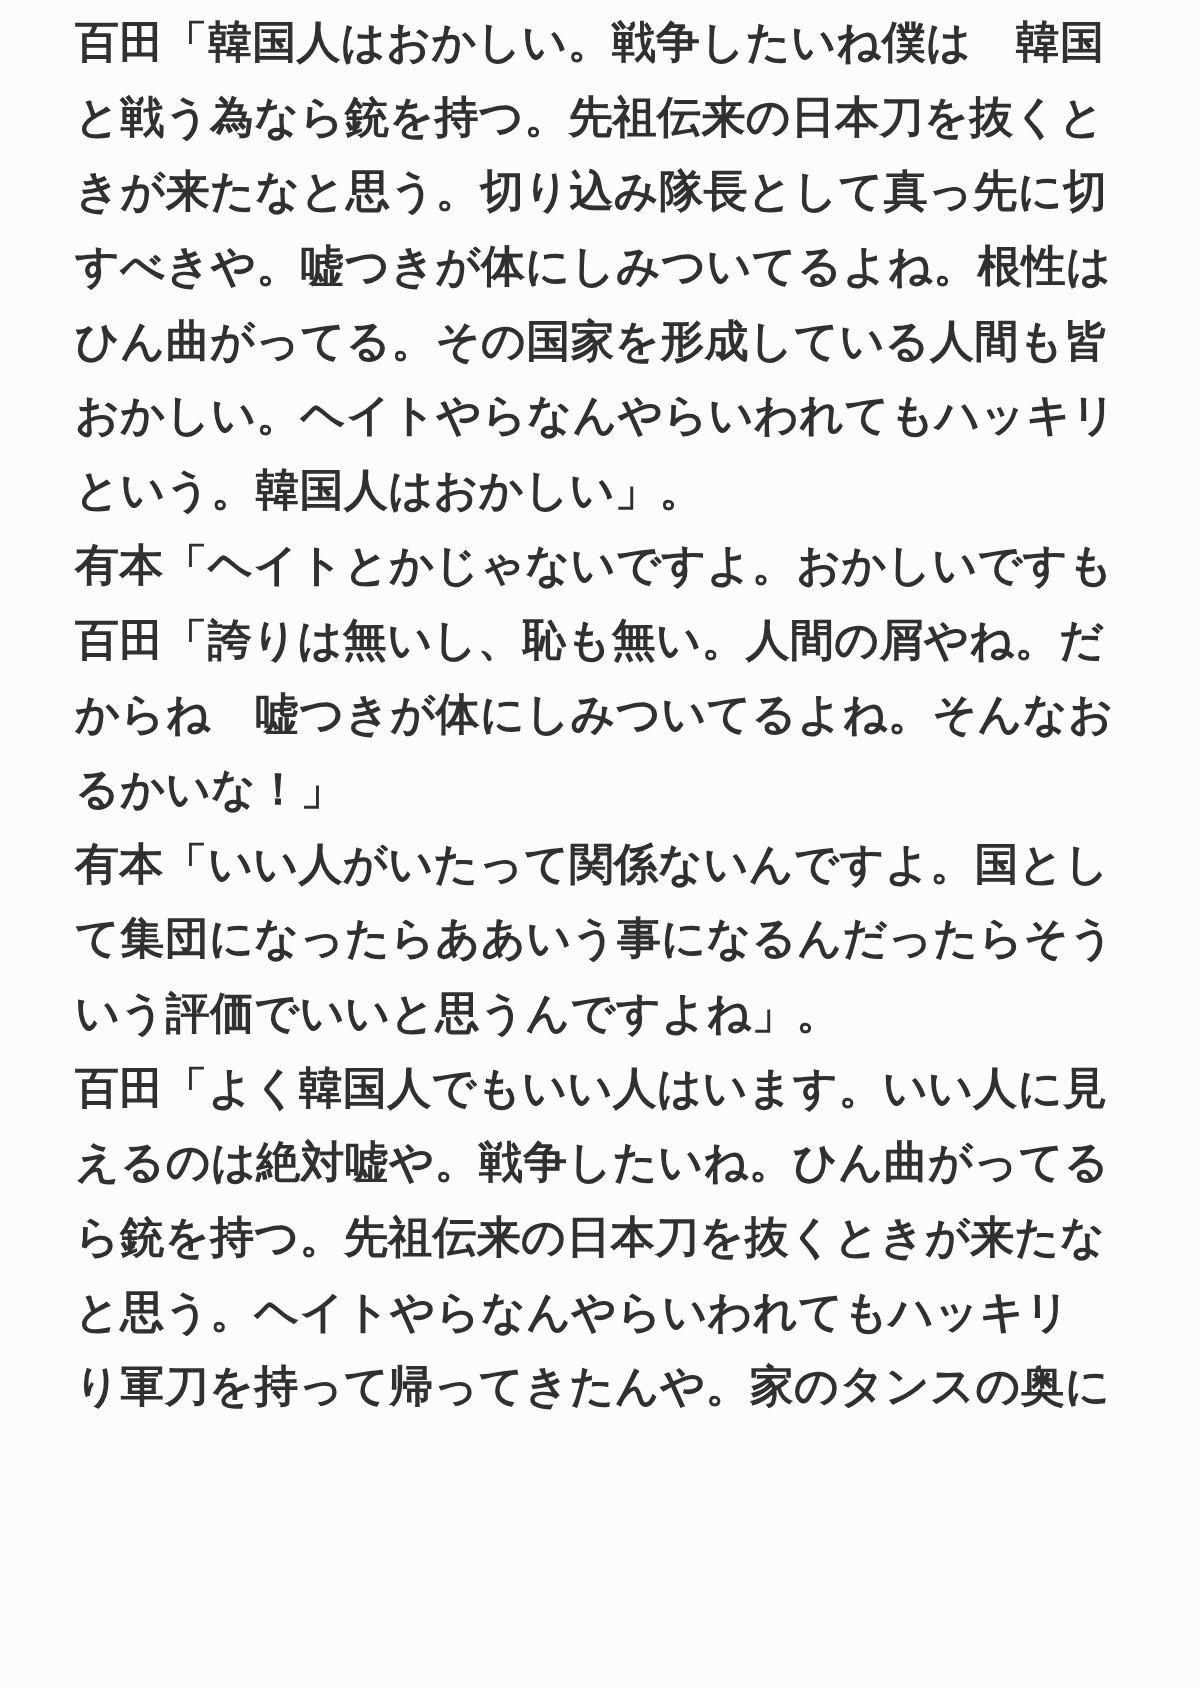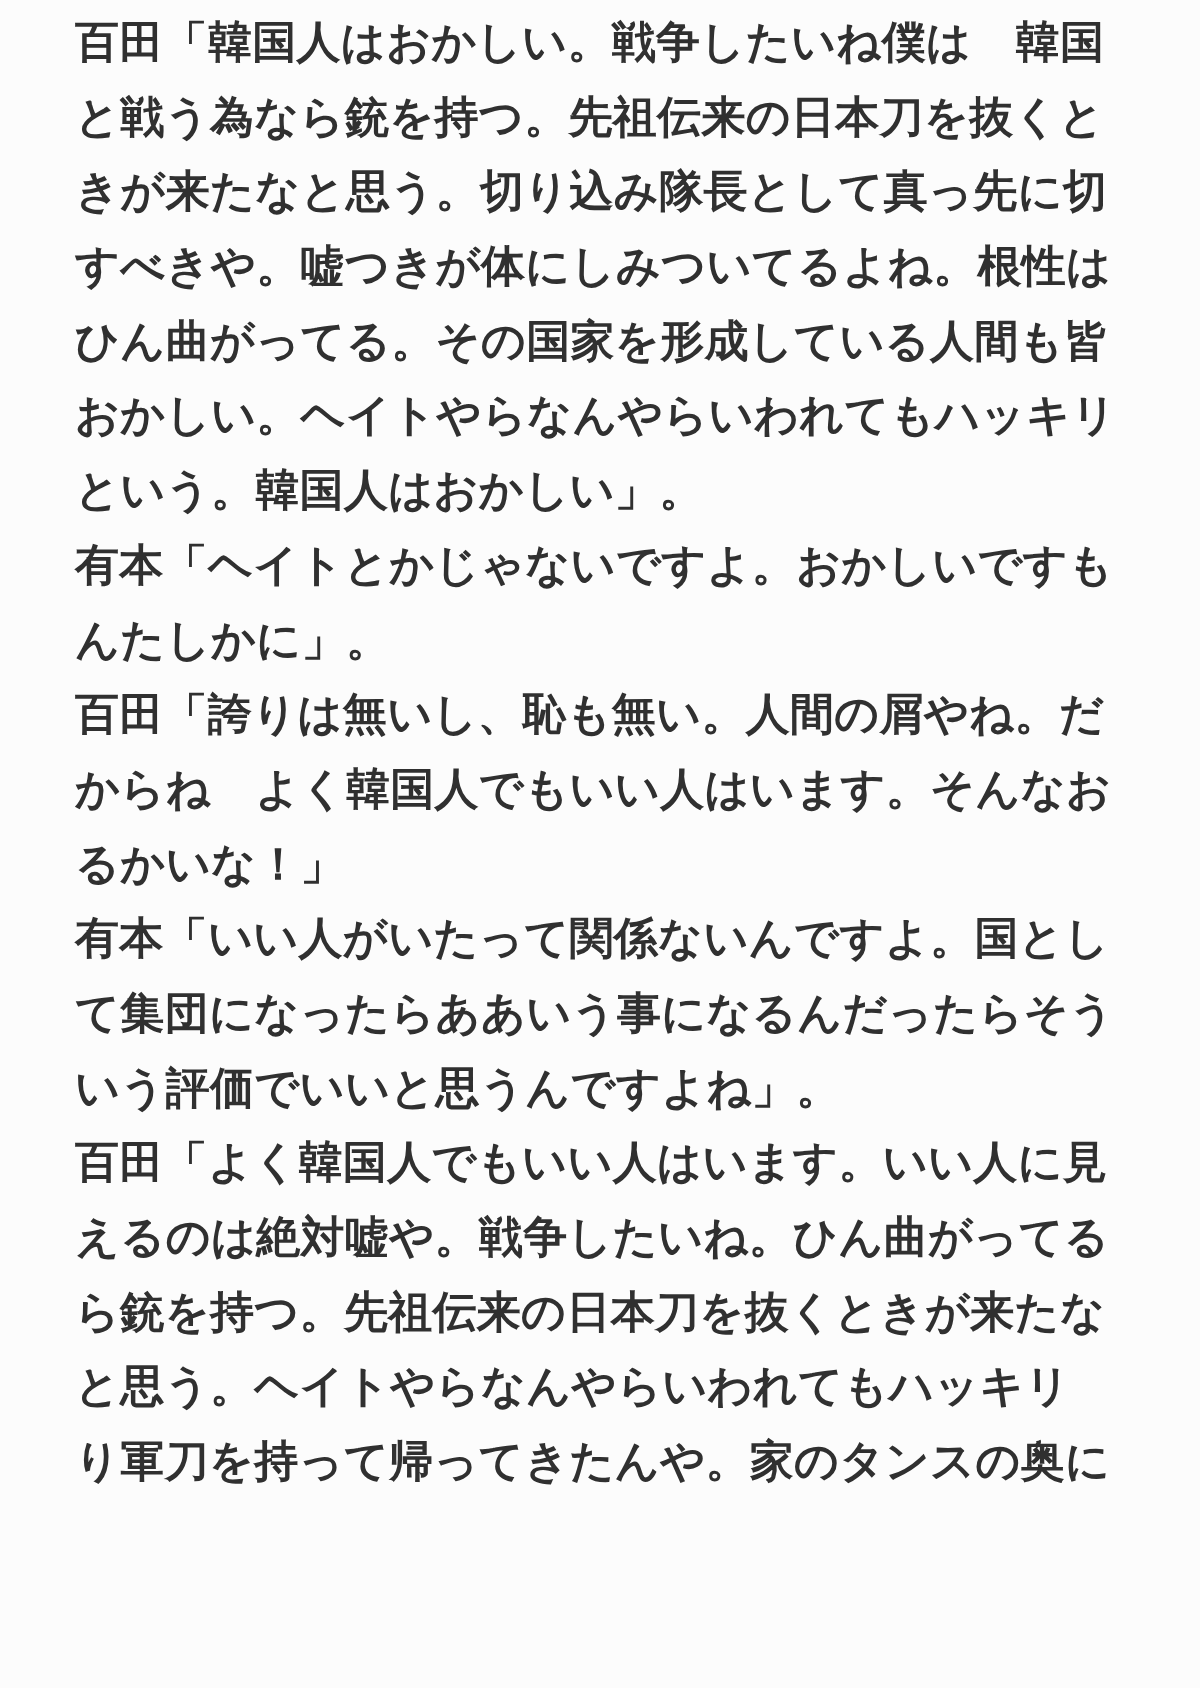--- a/index.html
+++ b/index.html
@@ -44,26 +44,25 @@
     <div class="line">と戦う為なら銃を持つ。先祖伝来の日本刀を抜くと</div>
     <div class="line">きが来たなと思う。切り込み隊長として真っ先に切</div>
     <div class="line">すべきや。嘘つきが体にしみついてるよね。根性は</div>
     <div class="line">ひん曲がってる。その国家を形成している人間も皆</div>
     <div class="line">おかしい。ヘイトやらなんやらいわれてもハッキリ</div>
     <div class="line">という。韓国人はおかしい」。</div>
   </div>
 
   <div class="para">
     <div class="line">有本「ヘイトとかじゃないですよ。おかしいですも</div>
-    <div class="line">んたしかに」。</div>
   </div>
 
   <div class="para">
     <div class="line">百田「誇りは無いし、恥も無い。人間の屑やね。だ</div>
-    <div class="line">からね　よく韓国人でもいい人はいます。そんなお</div>
+    <div class="line">からね　嘘つきが体にしみついてるよね。そんなお</div>
     <div class="line">るかいな！」</div>
   </div>
 
   <div class="para">
     <div class="line">有本「いい人がいたって関係ないんですよ。国とし</div>
     <div class="line">て集団になったらああいう事になるんだったらそう</div>
     <div class="line">いう評価でいいと思うんですよね」。</div>
   </div>
 
   <div class="para">

